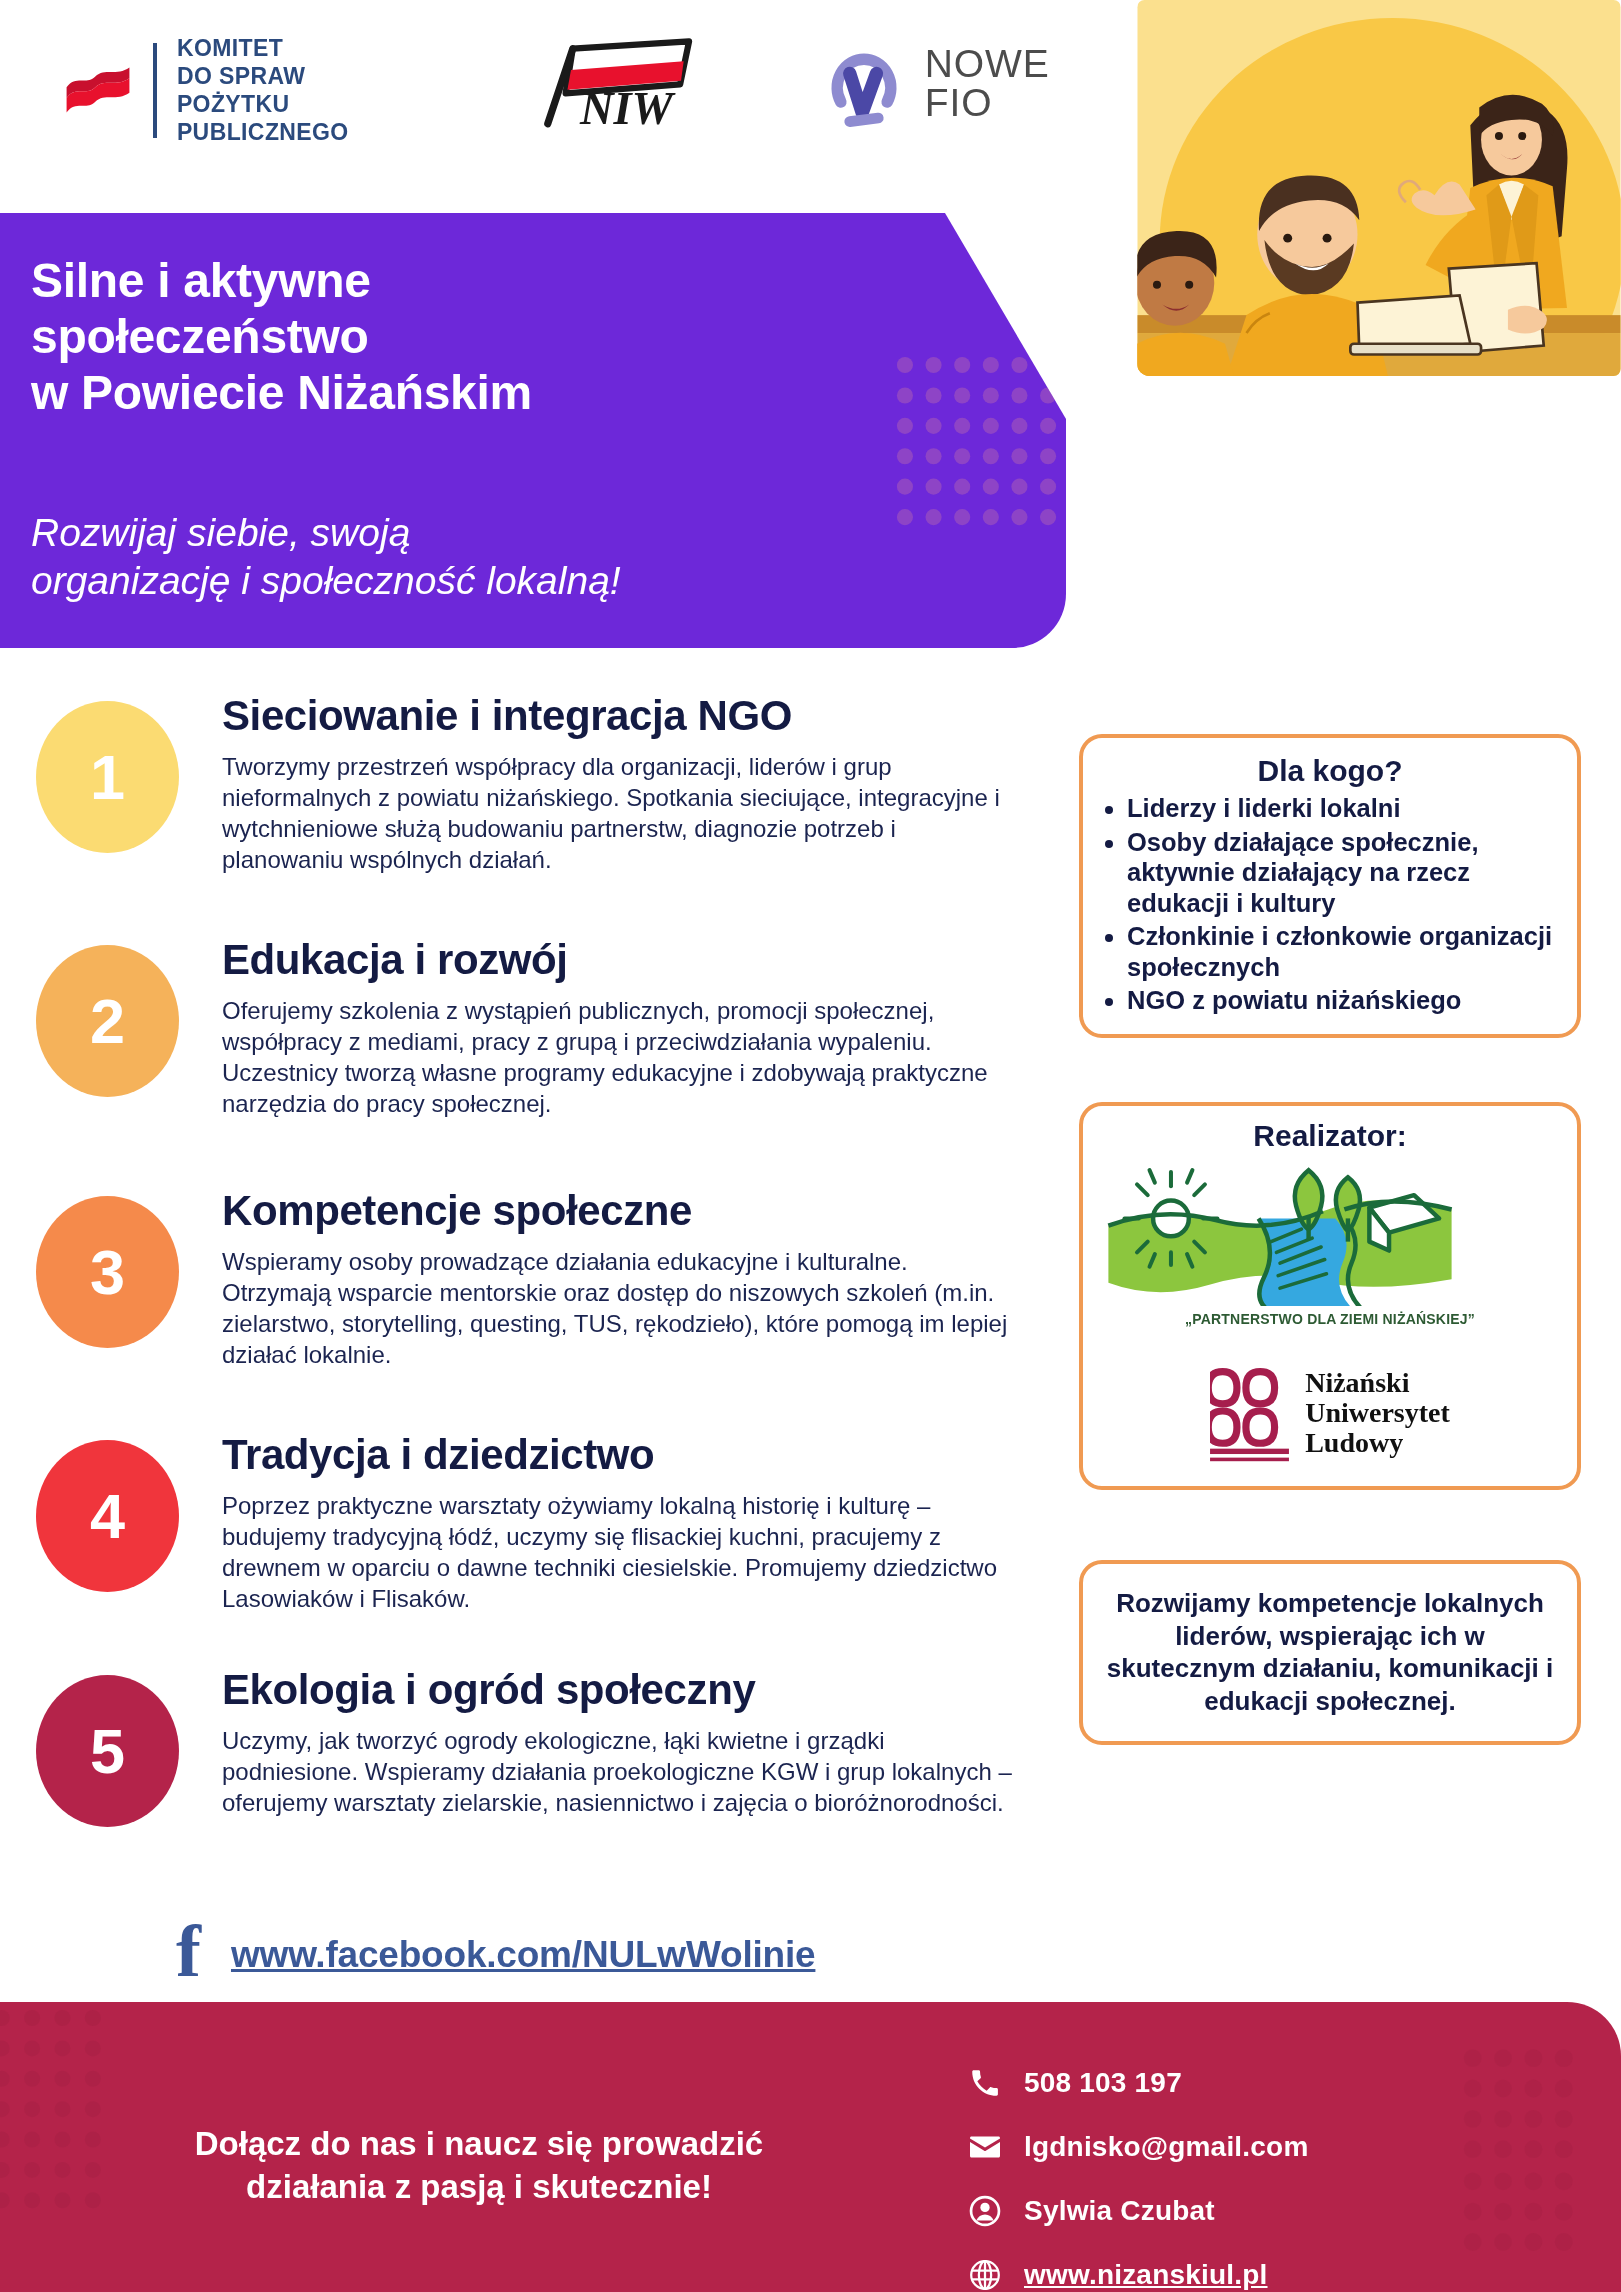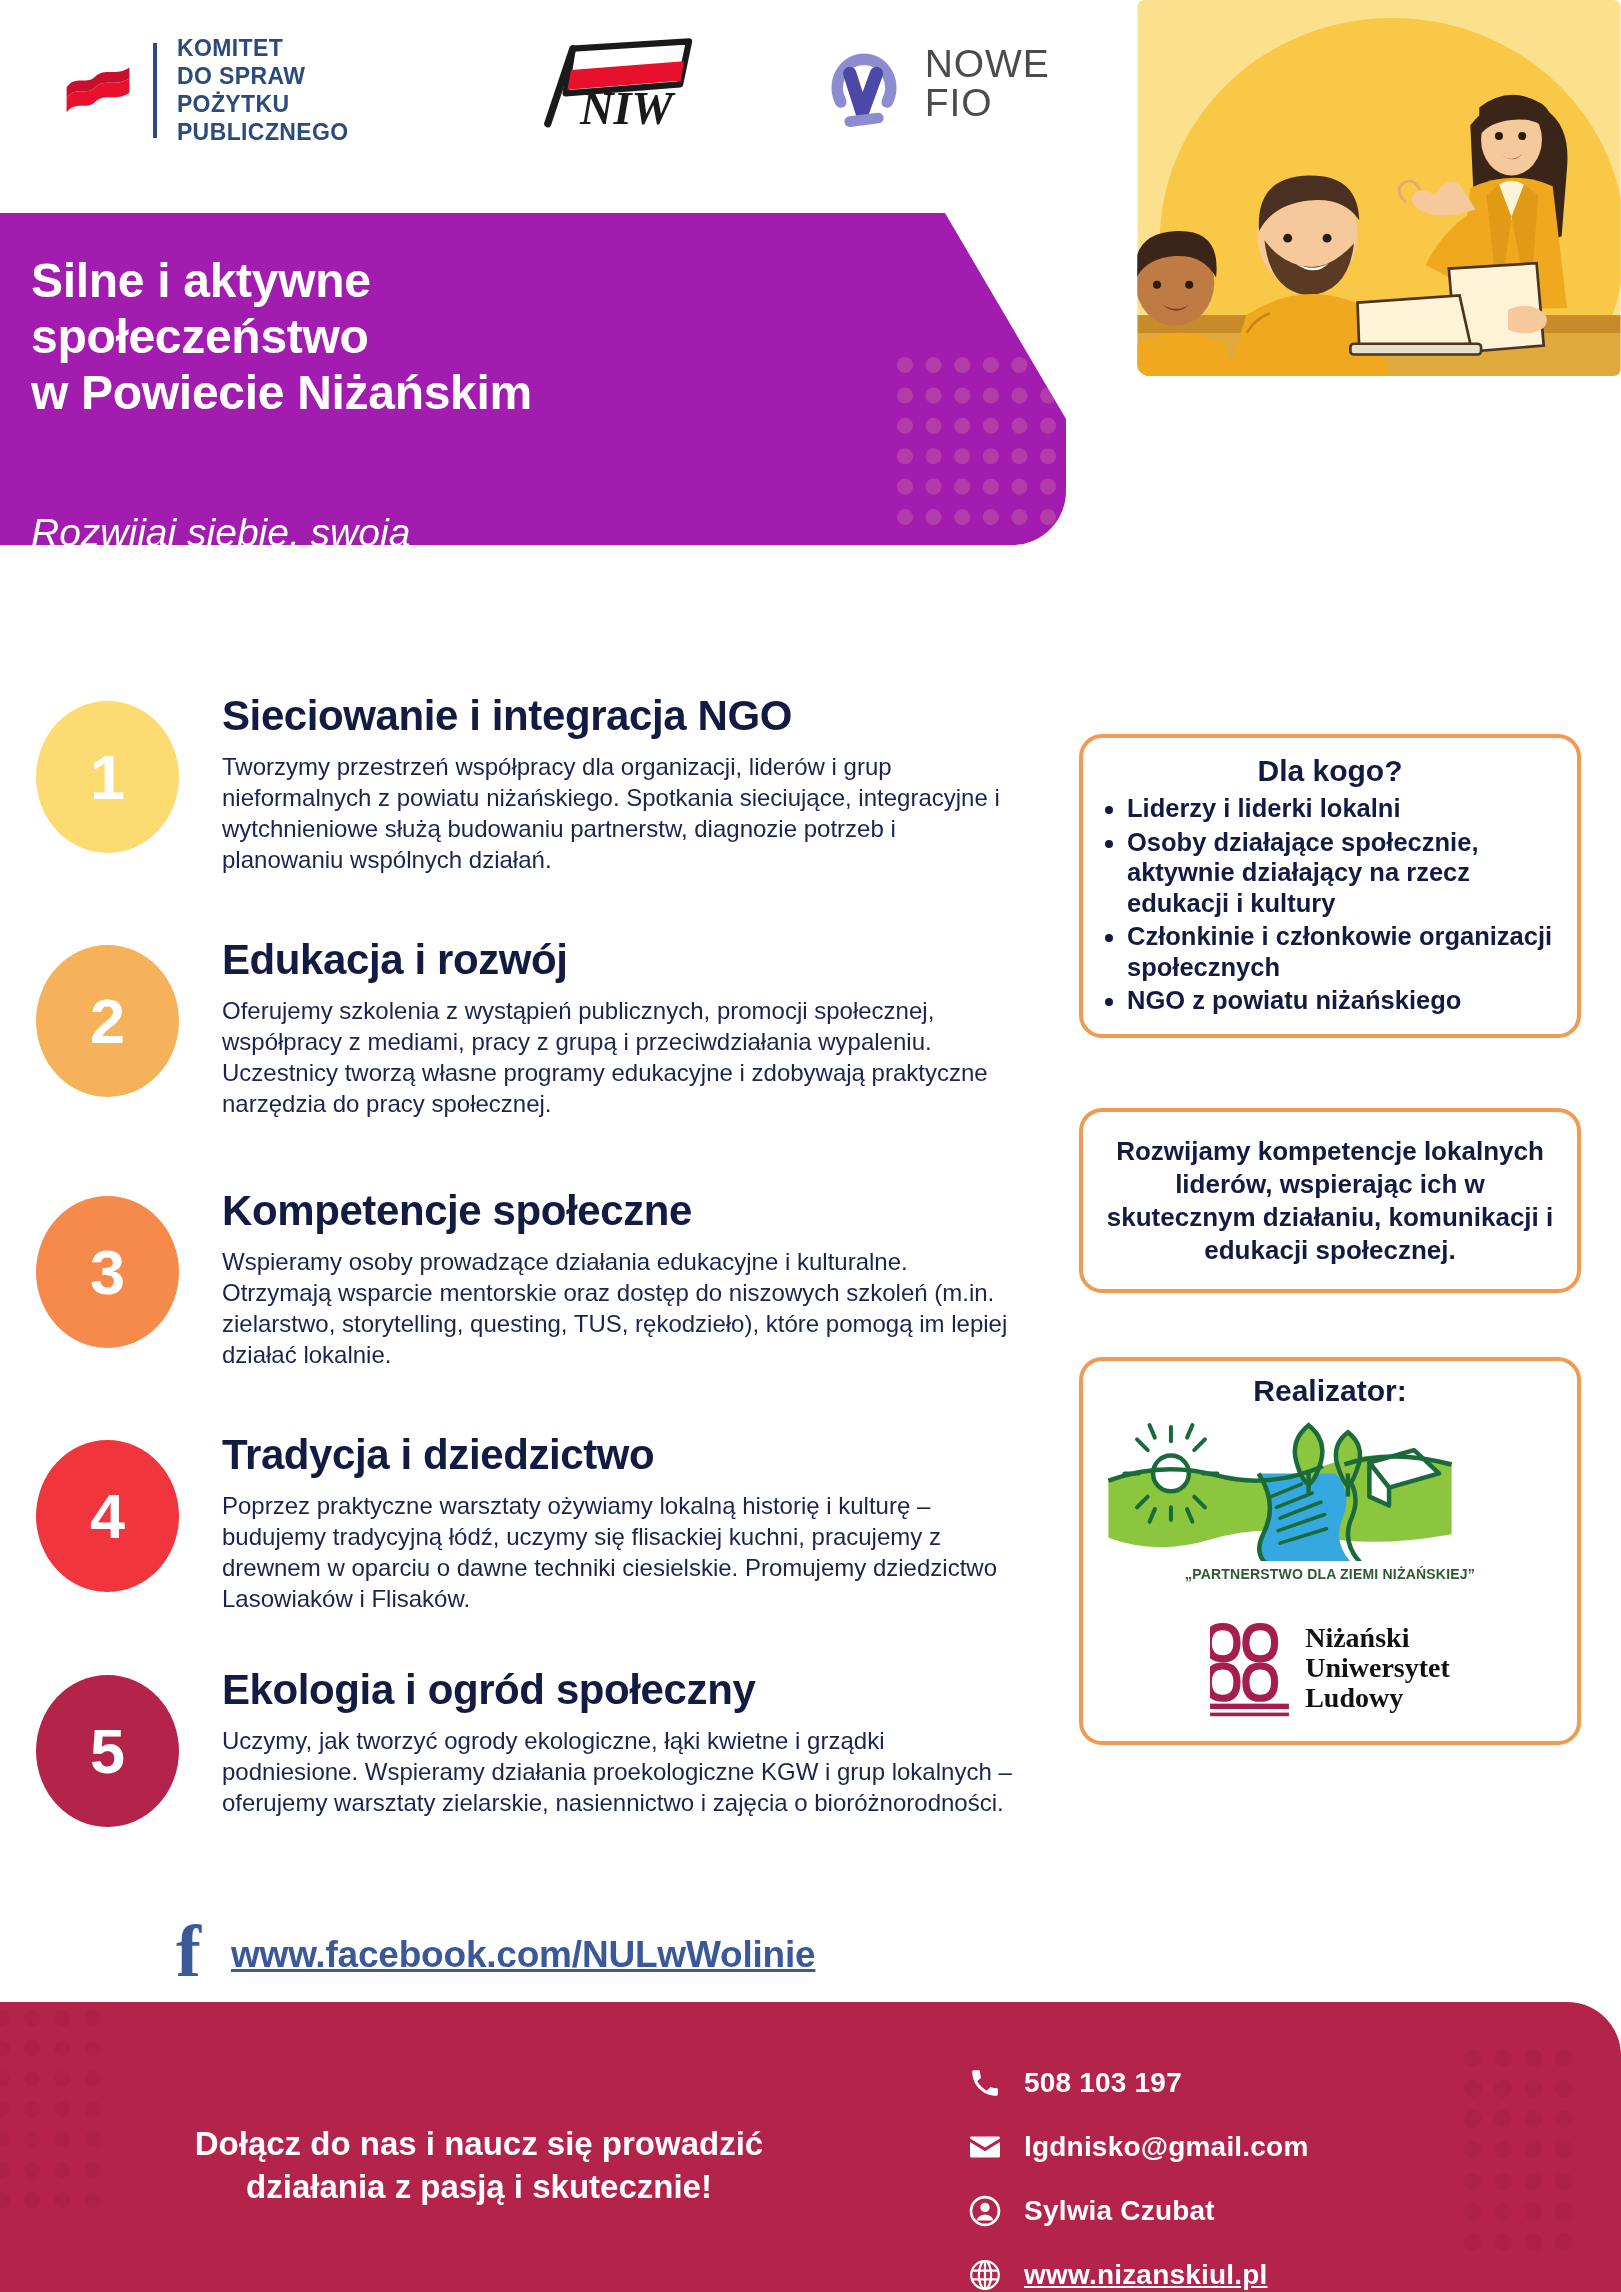--- a/index.html
+++ b/index.html
@@ -21,22 +21,22 @@
   .logo-niw{position:absolute;left:537px;top:34px;width:161px;height:99px;}
   .logo-fio{position:absolute;left:823px;top:34px;display:flex;align-items:center;gap:19.7px;}
   .fio-text{color:#4c4c4c;font-size:39px;line-height:1.0;letter-spacing:0.9px;}
 
   
   .hero-img{position:absolute;right:0;top:0;width:484px;height:376px;overflow:hidden;
     border-bottom-left-radius:12.5px;}
 
   
   .title-banner{
-    position:absolute;left:0;top:213px;width:1066px;height:332px;
-    background:#a21caf;
+    position:absolute;left:0;top:213px;width:1066px;height:435px;
+    background:#6d28d9;
     clip-path:polygon(0 0, 945px 0, 1066px 206px, 1066px 435px, 0 435px);
     border-top-right-radius:0;border-bottom-right-radius:54px;
     overflow:hidden;
   }
   .title-banner .dots{position:absolute;right:9px;top:143px;opacity:.30;}
   .title-main{position:absolute;left:31px;top:40px;width:770px;
     color:#fff;font-weight:bold;font-size:48px;line-height:1.17;letter-spacing:-0.3px;}
   .title-sub{position:absolute;left:31px;top:296px;width:806px;
     color:#fff;font-style:italic;font-size:39px;line-height:1.22;font-weight:400;}
 
@@ -311,24 +311,20 @@
     <div class="card card-audience">
       <h3>Dla kogo?</h3>
       <ul>
         <li>Liderzy i liderki lokalni</li>
         <li>Osoby działające społecznie, aktywnie działający na rzecz edukacji i kultury</li>
         <li>Członkinie i członkowie organizacji społecznych</li>
         <li>NGO z powiatu niżańskiego</li>
       </ul>
     </div>
 
-    <div class="card card-motto">
-      <p>Rozwijamy kompetencje lokalnych liderów, wspierając ich w skutecznym działaniu, komunikacji  i edukacji społecznej.</p>
-    </div>
-
     <div class="card card-realizator">
       <h3>Realizator:</h3>
 
       <span class="logo-pzn">
         <svg width="358" height="143" viewBox="0 0 400 160">
 
           <path d="M8 70 q60 -22 120 -6 q60 16 120 -10 q60 -24 144 -2 l0 78 q-90 16 -150 2 q-60 -14 -120 4 q-60 18 -114 -2 z" fill="#8cc63e"></path>
 
           <path d="M176 62 q22 34 6 66 q-12 24 4 36 l96 0 q-24 -24 -12 -52 q12 -28 -8 -50 z" fill="#35a8e0"></path>
 
@@ -385,20 +381,24 @@
             <rect x="0" y="100" width="88" height="6" fill="#a61e4d"></rect>
             <rect x="0" y="110" width="88" height="4" fill="#a61e4d"></rect>
           </svg>
         </span>
         <span class="nul-text">
           <span>Niżański</span><br>
           <span>Uniwersytet</span><br>
           <span>Ludowy</span>
         </span>
       </div>
+    </div>
+
+    <div class="card card-motto">
+      <p>Rozwijamy kompetencje lokalnych liderów, wspierając ich w skutecznym działaniu, komunikacji  i edukacji społecznej.</p>
     </div>
   </div>
 
   <div class="fb-line">
     <span class="fb-glyph">f</span>
     <span class="fb-url">www.facebook.com/NULwWolinie</span>
   </div>
 
   <div class="footer">
 

